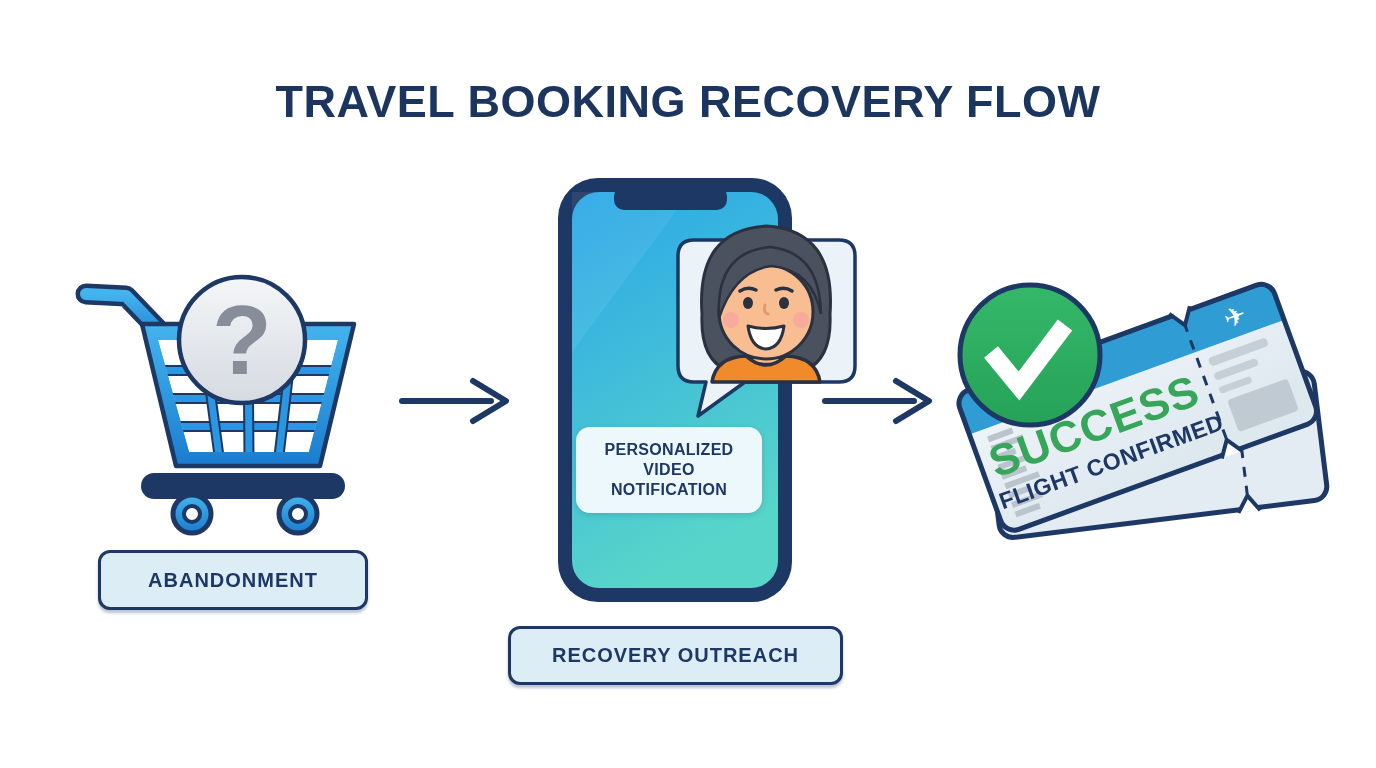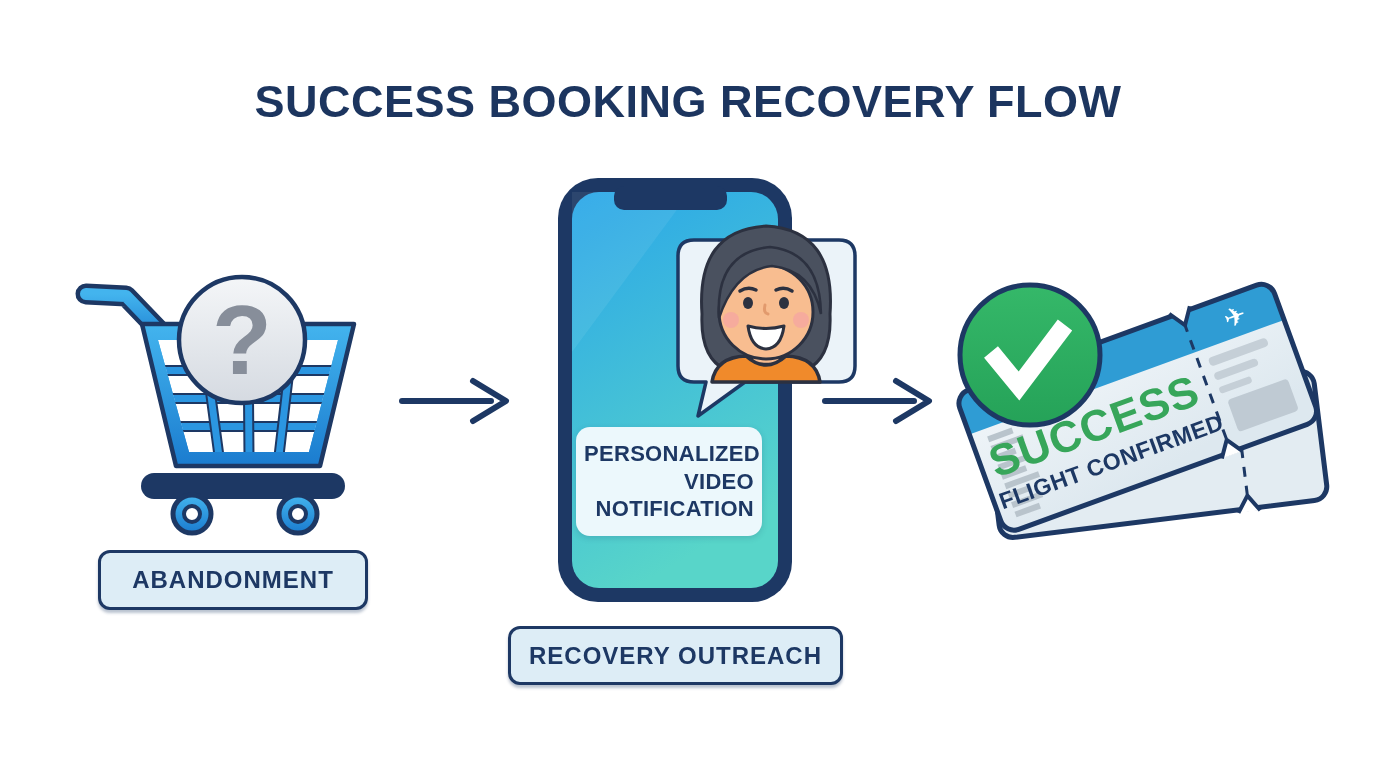--- a/index.html
+++ b/index.html
@@ -3,35 +3,35 @@
 <meta charset="utf-8">
 <style>
   html,body{margin:0;padding:0;background:#ffffff;}
   body{width:1376px;height:768px;position:relative;overflow:hidden;
        font-family:"Liberation Sans",sans-serif;}
   .title{position:absolute;left:0;right:0;top:46px;text-align:center;
          font-size:45px;font-weight:bold;letter-spacing:.5px;color:#1c355f;}
   .stage-label{position:absolute;box-sizing:border-box;
          background:#ddedf6;border:3.5px solid #1d3864;border-radius:12px;
          display:flex;align-items:center;justify-content:center;
-         font-weight:bold;font-size:24px;color:#1d3864;letter-spacing:1px;
+         font-weight:bold;font-size:20px;color:#1d3864;letter-spacing:1px;
          box-shadow:0 3px 3px rgba(27,56,100,.30);}
   #label-abandonment{left:98px;top:550px;width:270px;height:60px;}
   #label-recovery{left:508px;top:626px;width:335px;height:59px;text-align:right;}
   .notification-box{position:absolute;left:576px;top:427px;width:186px;
          box-sizing:border-box;padding:13px 8px;background:#ecf8fc;
-         border-radius:14px;text-align:right;font-weight:bold;
-         font-size:22px;line-height:1.26;color:#1d3864;letter-spacing:.3px;
+         border-radius:14px;text-align:center;font-weight:bold;
+         font-size:16px;line-height:1.26;color:#1d3864;letter-spacing:.3px;
          box-shadow:0 2px 6px rgba(27,56,100,.18);z-index:3;}
   svg#scene{position:absolute;left:0;top:0;z-index:1;}
 </style>
 </head>
 <body>
 
-<h1 class="title">SUCCESS BOOKING RECOVERY FLOW</h1>
+<h1 class="title">TRAVEL BOOKING RECOVERY FLOW</h1>
 
 <svg id="scene" width="1376" height="768" viewBox="0 0 1376 768" font-family="Liberation Sans, sans-serif">
   <defs>
     <linearGradient id="cartGrad" x1="0" y1="0" x2="0" y2="1">
       <stop offset="0" stop-color="#43b4ee"></stop>
         <stop offset="1" stop-color="#1b7ccf"></stop>
     </linearGradient>
     <linearGradient id="screenGrad" x1="0" y1="0" x2="0.3" y2="1">
       <stop offset="0" stop-color="#2aa6e9"></stop>
         <stop offset="1" stop-color="#58d5c9"></stop>

